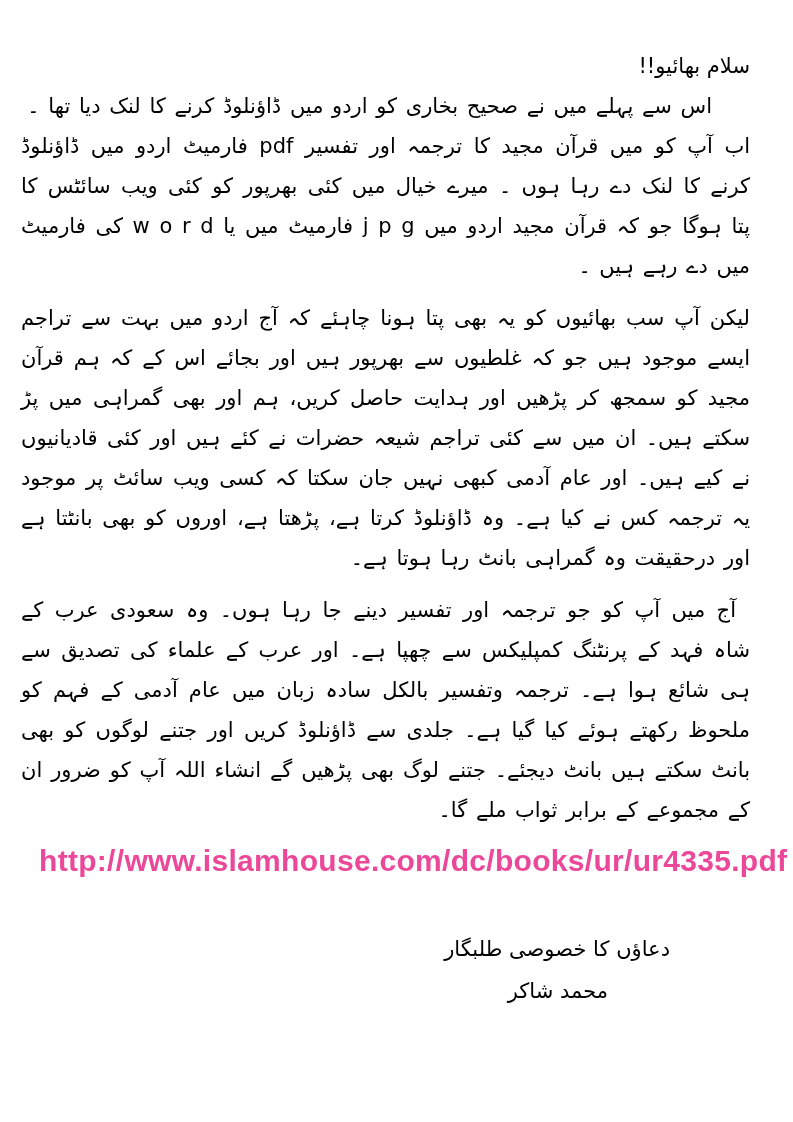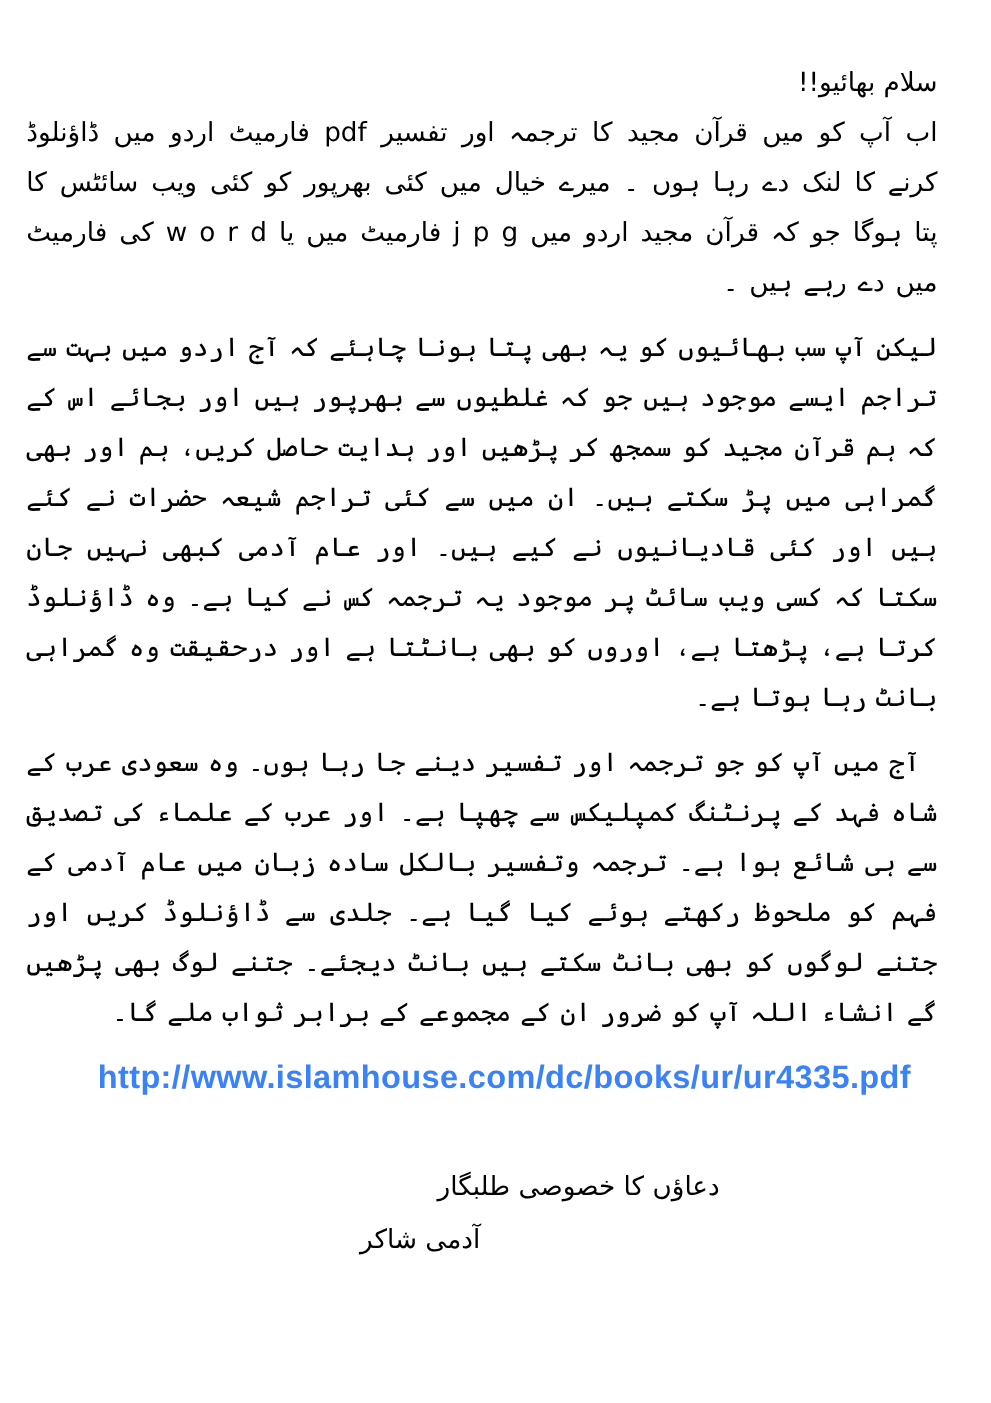--- a/index.html
+++ b/index.html
@@ -26,65 +26,66 @@
   }
   .greeting {
     margin: 0;
     text-align: right;
   }
   .para {
     margin: 0;
     text-align: justify;
     word-spacing: 2px;
   }
-  .para-gap { margin-top: 12px; font-family: Liberation Serif, serif; }
+  .para-gap { margin-top: 12px; }
   .indent-lg { text-indent: 38px; }
   .indent-sm { text-indent: 14px; }
   .url-line {
     direction: ltr;
     unicode-bidi: embed;
     margin-top: 16px;
     text-align: center;
     position: relative;
     left: 18px;
     font-family: "Liberation Sans", sans-serif;
     font-weight: bold;
-    font-size: 26px;
+    font-size: 30px;
     line-height: 30px;
     letter-spacing: 0.3px;
-    color: #3b82f6;
+    color: #ec4899;
     white-space: nowrap;
   }
   .signature {
     margin-top: 52px;
     margin-right: 80px;
     width: 320px;
-    text-align: left;
+    text-align: right;
     line-height: 42px;
   }
   .sig-line { margin: 0; }
   .sig-shift {
     position: relative;
     right: 62px; 
   }
 </style>
 </head>
 <body>
 
 <div class="page">
 
   <p class="greeting">سلام بھائیو!!</p>
 
+  <p class="para indent-lg">اس سے پہلے میں نے صحیح بخاری کو اردو میں ڈاؤنلوڈ کرنے کا لنک دیا تھا ۔</p>
 
   <p class="para">اب آپ کو میں قرآن مجید کا ترجمہ اور تفسیر pdf فارمیٹ اردو میں ڈاؤنلوڈ کرنے کا لنک دے رہا ہوں ۔ میرے خیال میں کئی بھرپور کو کئی ویب سائٹس کا پتا ہوگا جو کہ قرآن مجید اردو میں j p g فارمیٹ میں یا w o r d کی فارمیٹ میں دے رہے ہیں ۔</p>
 
   <p class="para para-gap">لیکن آپ سب بھائیوں کو یہ بھی پتا ہونا چاہئے کہ آج اردو میں بہت سے تراجم ایسے موجود ہیں جو کہ غلطیوں سے بھرپور ہیں اور بجائے اس کے کہ ہم قرآن مجید کو سمجھ کر پڑھیں اور ہدایت حاصل کریں، ہم اور بھی گمراہی میں پڑ سکتے ہیں۔ ان میں سے کئی تراجم شیعہ حضرات نے کئے ہیں اور کئی قادیانیوں نے کیے ہیں۔ اور عام آدمی کبھی نہیں جان سکتا کہ کسی ویب سائٹ پر موجود یہ ترجمہ کس نے کیا ہے۔ وہ ڈاؤنلوڈ کرتا ہے، پڑھتا ہے، اوروں کو بھی بانٹتا ہے اور درحقیقت وہ گمراہی بانٹ رہا ہوتا ہے۔</p>
 
   <p class="para para-gap indent-sm">آج میں آپ کو جو ترجمہ اور تفسیر دینے جا رہا ہوں۔ وہ سعودی عرب کے شاہ فہد کے پرنٹنگ کمپلیکس سے چھپا ہے۔ اور عرب کے علماء کی تصدیق سے ہی شائع ہوا ہے۔ ترجمہ وتفسیر بالکل سادہ زبان میں عام آدمی کے فہم کو ملحوظ رکھتے ہوئے کیا گیا ہے۔ جلدی سے ڈاؤنلوڈ کریں اور جتنے لوگوں کو بھی بانٹ سکتے ہیں بانٹ دیجئے۔ جتنے لوگ بھی پڑھیں گے انشاء اللہ آپ کو ضرور ان کے مجموعے کے برابر ثواب ملے گا۔</p>
 
   <div class="url-line">http://www.islamhouse.com/dc/books/ur/ur4335.pdf</div>
 
   <div class="signature">
     <p class="sig-line">دعاؤں کا خصوصی طلبگار</p>
-    <p class="sig-line sig-shift">آدمی شاکر</p>
+    <p class="sig-line sig-shift">محمد شاکر</p>
   </div>
 
 </div>
 
 </body></html>

